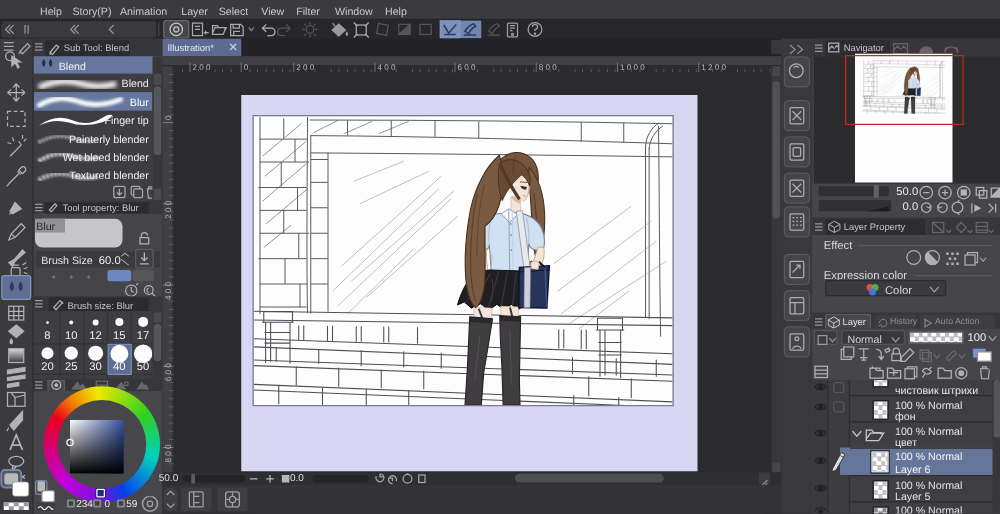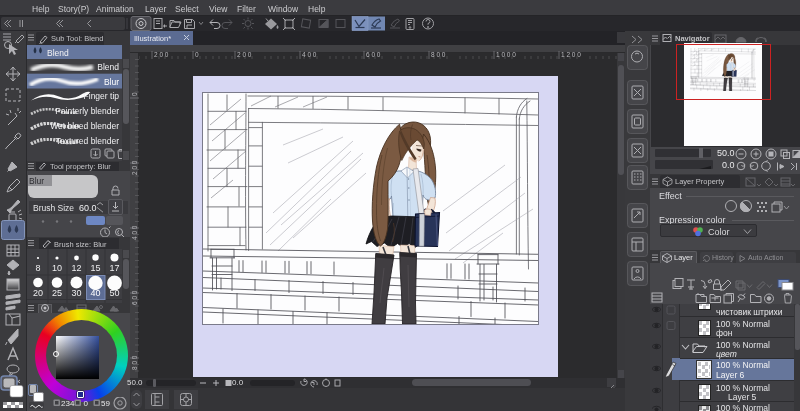--- a/index.html
+++ b/index.html
@@ -675,21 +675,21 @@
   <svg width="10" height="14" style="position:absolute;left:1px;top:2px;">
           <path d="M1 3 h6 M1 5.5 h6 M1 8 h6" stroke="#97979b"></path>
         </svg>
   <div class="abs" style="left:10px;top:1px;width:52px;height:13px;background:#2d2d31;border-radius:2px 2px 0 0;"></div>
   <svg width="11" height="11" style="position:absolute;left:12px;top:2px;">
           <g stroke="#b0b0b4" fill="none">
             <rect x="1" y="1.5" width="8" height="7"></rect>
             <path d="M1 6.5 l2.5 -2.5 2 2 M6 5 l1.5 -1.5 1.5 1.5"></path>
           </g>
         </svg>
-  <div class="txt" style="left:25px;top:3px;font-size:7.5px;color:#c3c3c6;font-weight:bold;">Navigator</div>
+  <div class="txt" style="left:25px;top:3px;font-size:7.5px;color:#c3c3c6;">Navigator</div>
   <svg width="70" height="14" style="position:absolute;left:64px;top:2px;">
           <g stroke="#66666a" fill="none">
    <rect x="1" y="2" width="11" height="8"></rect>
             <path d="M1 7 l3 -3 2.5 2.5 M7 6 l2 -2 2 2"></path>
    <path d="M22 9 a5 4.5 0 0 1 10 0 z" fill="#66666a"></path>
    <path d="M42 9 a5 4.5 0 0 1 10 0 M42 9 v-2 a2 2 0 0 1 2 -2 M52 9 v-2 a2 2 0 0 0 -2 -2"></path>
   </g>
         </svg>
  </div>
  <div class="abs" style="left:1px;top:14px;width:149px;height:102px;background:#2c2c2f;">
@@ -799,20 +799,39 @@
   <svg width="9" height="9" style="position:absolute;left:52px;top:3.5px;">
           <path d="M1.5 4.5 a3 3 0 1 1 1 2.2 M1 7 l1.5 -1.5 1.5 1" stroke="#808084" fill="none" stroke-width="0.8"></path>
         </svg>
   <div class="txt" style="left:62px;top:3.5px;font-size:7px;color:#909094;">History</div>
   <div class="abs" style="left:86px;top:2px;width:60px;height:11px;background:#3e3e42;border-radius:2px 2px 0 0;"></div>
   <svg width="9" height="9" style="position:absolute;left:88px;top:3.5px;">
           <path d="M2 1.5 L7 4.5 L2 7.5 Z" stroke="#808084" fill="none"></path>
         </svg>
   <div class="txt" style="left:98px;top:3.5px;font-size:7px;color:#909094;">Auto Action</div>
  </div>
+ <div class="abs" style="left:0;top:232px;width:150px;height:14px;background:#46464a;">
+  <div class="abs" style="left:1px;top:1px;width:19px;height:12px;background:#3b3b3f;border:1px solid #55555a;border-radius:2px;">
+   <svg width="19" height="12">
+            <rect x="2.5" y="2.5" width="7" height="7" fill="none" stroke="#9a9a9e"></rect>
+            <path d="M11.5 4.5 l2.5 3 2.5 -3" stroke="#9a9a9e" fill="none"></path>
+          </svg>
+  </div>
+  <div class="abs" style="left:23px;top:1px;width:51px;height:12px;background:#38383c;border:1px solid #55555a;border-radius:2px;">
+   <div class="txt" style="left:4px;top:1px;font-size:8.5px;color:#d6d6d8;">Normal</div>
+   <svg width="10" height="12" style="position:absolute;right:1px;top:1px;">
+            <path d="M1.5 4 l3 3.5 3 -3.5" stroke="#9a9a9e" fill="none"></path>
+          </svg>
+  </div>
+  <div class="abs" style="left:77px;top:2px;width:44px;height:9.5px;border:1px solid #606064;background:repeating-conic-gradient(#ffffff 0 25%, #bcbcc0 0 50%) 0 0/7px 7px;"></div>
+  <div class="txt" style="left:124px;top:1.5px;font-size:9px;color:#f0f0f2;">100</div>
+  <svg width="9" height="12" style="position:absolute;left:140px;top:2px;">
+          <path d="M1 4 l3 3.5 3 -3.5" stroke="#9a9a9e" fill="none"></path>
+        </svg>
+ </div>
  <div class="abs" style="left:0;top:246px;width:150px;height:13.5px;">
   <svg width="150" height="13.5">
           <g stroke="#b2b2b6" fill="none">
    <rect x="23" y="2.5" width="8" height="8"></rect>
             <rect x="25" y="0.5" width="8" height="8" fill="#46464a"></rect>
    <path d="M37 2 h8 M41 2 v7 M38 9 h6 M39 11 h4 M41 9 v2.5"></path>
    <path d="M51 2.5 q4 0 4 4 l0 4 M53 8 l2 2.5 2 -2.5 M58 3 l3 -1.5 1 2 -3 1.5 z"></path>
    <path d="M64.5 6 v-2 a2.5 2.5 0 0 1 5 0 v2 M63.5 6 h7 v5.5 h-7 z"></path>
    <path d="M78 2 l3 3 -7 7 -3 0 0 -3 z M70 12 l2 0"></path>
    <path d="M86 3 h7 v7 h-7 z M88 5 h7 v7 h-7 z" stroke="#6a6a6e"></path>
@@ -886,29 +905,29 @@
   <div class="txt" style="left:66px;top:14.5px;font-size:8.5px;color:#e4e4e6;">100 % Normal</div>
   <div class="txt" style="left:66px;top:23.5px;font-size:8.5px;color:#e4e4e6;">фон</div>
 
   <svg width="12" height="10" style="position:absolute;left:30px;top:38px;">
           <path d="M2 3 l3.5 4 3.5 -4" stroke="#c0c0c4" fill="none" stroke-width="1.1"></path>
         </svg>
   <svg width="17" height="13" style="position:absolute;left:42px;top:37px;">
           <path d="M1 11.5 V3 h4.5 l1.5 2 h6 v1.5 M1 11.5 h10 l4 -6 h-10.5 l-3.5 4.5z" fill="none" stroke="#c8c8cc"></path>
         </svg>
   <div class="txt" style="left:66px;top:35.5px;font-size:8.5px;color:#e4e4e6;">100 % Normal</div>
-  <div class="txt" style="left:66px;top:44.5px;font-size:8.5px;color:#e4e4e6;font-style:italic;">цвет</div>
+  <div class="txt" style="left:66px;top:44.5px;font-size:8.5px;color:#e4e4e6;">цвет</div>
 
   <div class="abs" style="left:47px;top:57px;width:14px;height:17px;background:repeating-conic-gradient(#ffffff 0 25%, #c2c2c6 0 50%) 0 0/7px 7px;border:1px solid #f2f2f4;outline:1px solid #333;"></div>
   <div class="txt" style="left:66px;top:56px;font-size:8.5px;color:#f4f4f6;">100 % Normal</div>
   <div class="txt" style="left:66px;top:65.5px;font-size:8.5px;color:#f4f4f6;">Layer 6</div>
 
   <div class="abs" style="left:48px;top:80px;width:13px;height:16px;background:repeating-conic-gradient(#ffffff 0 25%, #c2c2c6 0 50%) 0 0/7px 7px;border:1px solid #222;"></div>
   <div class="txt" style="left:66px;top:78.5px;font-size:8.5px;color:#e4e4e6;">100 % Normal</div>
-  <div class="txt" style="left:66px;top:87.5px;font-size:8.5px;color:#e4e4e6;margin-left:12px;">Layer 5</div>
+  <div class="txt" style="left:66px;top:87.5px;font-size:8.5px;color:#e4e4e6;">Layer 5</div>
 
   <div class="abs" style="left:48px;top:101px;width:13px;height:8px;background:repeating-conic-gradient(#e8e8e8 0 25%, #8a8a8e 0 50%) 0 0/7px 7px;border:1px solid #222;"></div>
   <div class="txt" style="left:66px;top:99px;font-size:8.5px;color:#e4e4e6;">100 % Normal</div>
 
   <div class="abs" style="left:144px;top:0;width:6px;height:107px;background:#37373a;"></div>
   <div class="abs" style="left:144.5px;top:0;width:5px;height:46px;background:#55555a;border-radius:2px;"></div>
  </div>
 </div>
 
 </div>

